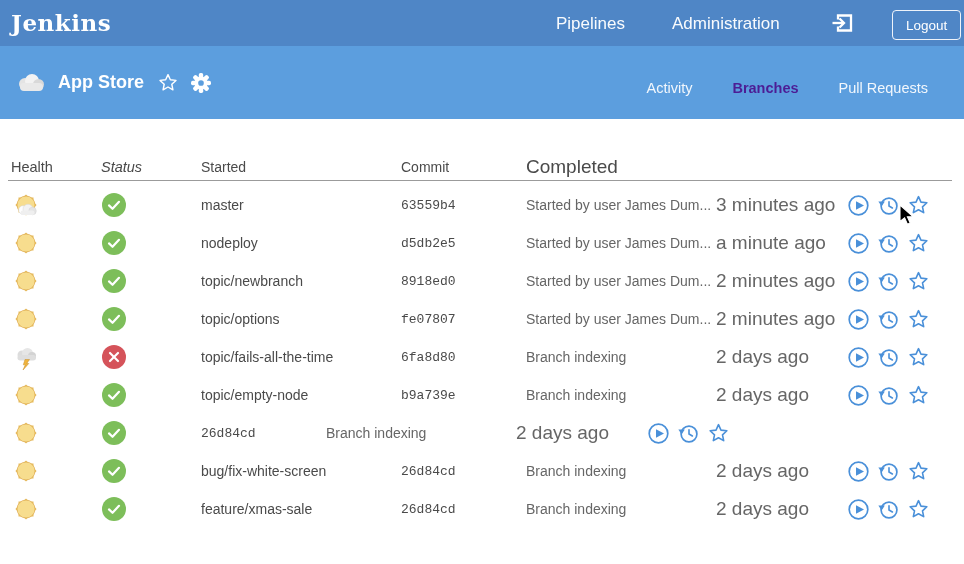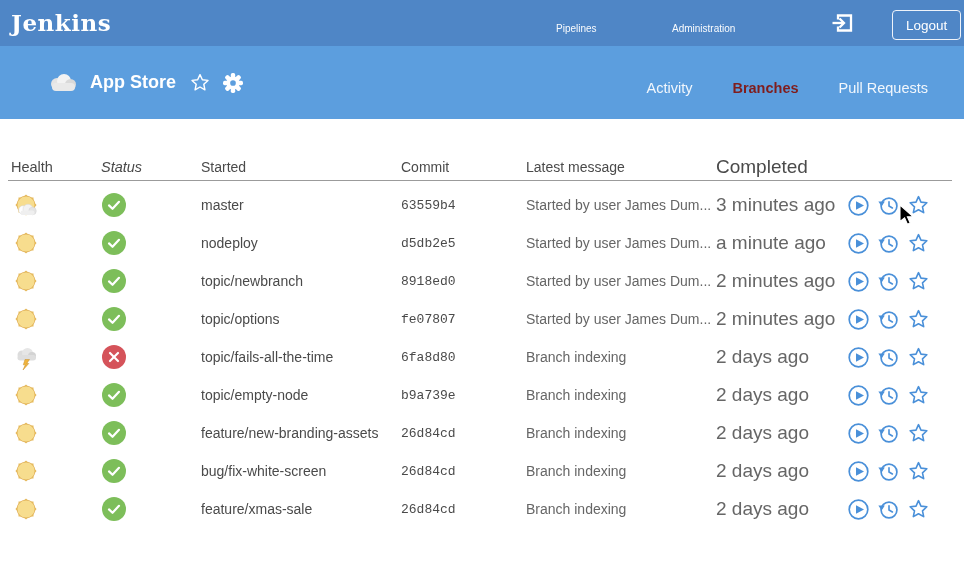--- a/index.html
+++ b/index.html
@@ -4,40 +4,40 @@
 <style>
   * { margin:0; padding:0; box-sizing:border-box; }
   html,body { width:964px; height:564px; overflow:hidden; background:#fff;
     font-family:"Liberation Sans", sans-serif; }
   .stage { position:relative; width:964px; height:564px; }
 
   
   .topbar { position:relative; height:46px; background:var(--topbar-bg,#4f86c6); }
   .brand { position:absolute; left:4px; top:9px; color:#fff;
     font-family:"DejaVu Serif", serif; font-weight:bold; font-size:23px; letter-spacing:.5px; cursor:pointer;margin-left:7px; }
-  .topnav-link { position:absolute; top:14px; color:rgba(255,255,255,.97); font-size:10px; cursor:pointer;margin-top:9px; }
+  .topnav-link { position:absolute; top:14px; color:rgba(255,255,255,.97); font-size:17px; cursor:pointer; }
   .nav-pipelines { left:556px; }
   .nav-admin { left:672px; }
   .exit-btn { position:absolute; left:830px; top:10px; width:26px; height:26px; cursor:pointer; }
   .logout-btn { position:absolute; left:892px; top:10px; height:30px; padding:0 13px;
     background:transparent; border:1px solid rgba(255,255,255,.9); border-radius:4px;
     color:#fff; font-size:13.5px; font-family:"Liberation Sans",sans-serif; cursor:pointer; }
 
   
   .subheader { position:relative; height:73px; background:var(--subheader-bg,#5c9ede);
     display:flex; align-items:center; }
-  .sub-left { display:flex; align-items:center; padding-left:16px;margin-left:32px; }
+  .sub-left { display:flex; align-items:center; padding-left:16px; }
   .weather-main { width:30px; height:24px; }
   .pipeline-title { color:#fff; font-size:18px; font-weight:bold; margin-left:12px; }
   .fav-star { margin-left:14px; width:20px; height:20px; cursor:pointer; }
   .gear { margin-left:13px; width:20px; height:20px; cursor:pointer; }
   .tabs { position:absolute; right:16px; top:0; height:73px; display:flex; }
   .tab { position:relative; height:84px; display:flex; align-items:center;
     padding:0 20px; color:rgba(255,255,255,.92); font-size:14.5px; cursor:pointer; }
-  .tab.active { color:#7f1d1d; font-weight:bold; }
+  .tab.active { color:#4c1d95; font-weight:bold; }
   .tab.active::after { content:""; position:absolute; left:0; right:0; bottom:0; height:5px; background:#fff; }
 
   
   .table { margin-left:8px; width:944px; }
   .thead { display:flex; align-items:center; height:21px; margin-top:41px;
     border-bottom:1px solid #9b9b9b; padding-bottom:7px; }
   .th { font-size:14.5px; color:var(--text-dark,#4a4a4a); }
   .tbody { margin-top:5px; }
   .trow { display:flex; align-items:center; height:38px; cursor:pointer; }
   .c-health { flex:0 0 93px; display:flex; align-items:center; }
@@ -111,21 +111,20 @@
     </nav>
   </section>
 
   <main>
     <div class="table">
       <div class="thead">
         <span class="th c-health" style="padding-left:3px">Health</span>
         <span class="th c-status">Status</span>
         <span class="th c-branch">Started</span>
         <span class="th c-commit" style="font-family:'Liberation Sans',sans-serif;font-size:14px">Commit</span>
-        <span class="th c-msg" style="color:var(--text-dark)">Latest message</span>
         <span class="th c-time" style="color:var(--text-dark)">Completed</span>
         <span class="c-actions"></span>
       </div>
       <div class="tbody">
           <div class="trow">
     <div class="c-health">
       <span class="hicon"><svg width="28" height="28" viewBox="0 0 28 28">
                   <rect x="6.5" y="6.5" width="15" height="15" fill="#e8bc5a" transform="rotate(45 14 14)"></rect>
   <rect x="6.5" y="6.5" width="15" height="15" fill="#e8bc5a"></rect>
   <circle cx="14" cy="14" r="9" fill="#f7dd8e" stroke="#dca94e" stroke-width="0.7"></circle>
@@ -371,21 +370,20 @@
   <rect x="6.5" y="6.5" width="15" height="15" fill="#e8bc5a"></rect>
   <circle cx="14" cy="14" r="9" fill="#f7dd8e" stroke="#dca94e" stroke-width="0.7"></circle>
                 </svg></span>
     </div>
     <div class="c-status">
       <span class="sicon"><svg width="24" height="24" viewBox="0 0 24 24">
     <circle cx="12" cy="12" r="12" fill="#7dbe5a"></circle>
     <polyline points="7,12.4 10.5,15.8 17,8.8" fill="none" stroke="#fff" stroke-width="2.2" stroke-linecap="round" stroke-linejoin="round"></polyline>
                 </svg></span>
     </div>
-    <div class="c-branch">feature/new-branding-assets</div>
     <div class="c-commit">26d84cd</div>
     <div class="c-msg">Branch indexing</div>
     <div class="c-time">2 days ago</div>
     <div class="c-actions">
       <span class="aicon">
                 <svg width="21" height="21" viewBox="0 0 21 21">
     <circle cx="10.5" cy="10.5" r="9.3" fill="none" stroke="#4a90d9" stroke-width="1.7"></circle>
     <polygon points="8,6.3 16,10.5 8,14.7" fill="#4a90d9"></polygon>
                 </svg>
               </span>

